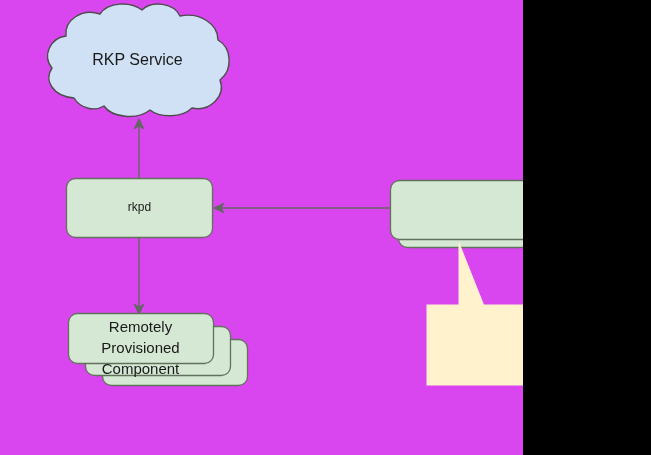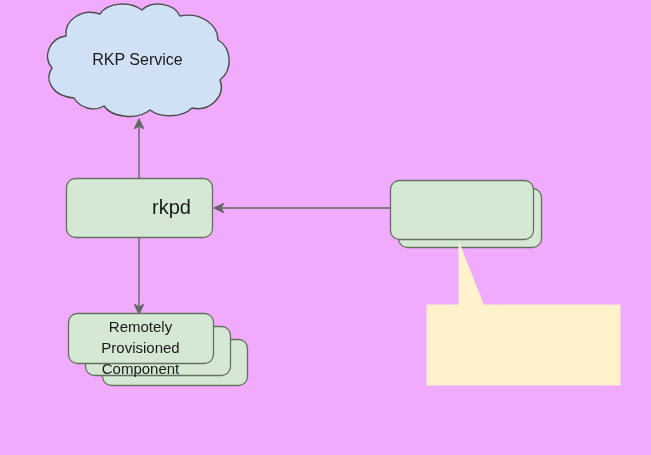--- a/index.html
+++ b/index.html
@@ -2,23 +2,23 @@
 <html><head>
 <meta charset="utf-8">
 <style>
   html, body {
     margin: 0;
     padding: 0;
     background: #000000;
   }
   #canvas {
     position: relative;
-    width: 651px;
+    width: 523px;
     height: 455px;
-    background: #f0abfc;
+    background: #d946ef;
     overflow: hidden;
     font-family: "Liberation Sans", sans-serif;
   }
   .layer-svg {
     position: absolute;
     left: 0;
     top: 0;
     width: 651px;
     height: 455px;
   }
@@ -35,22 +35,21 @@
   #cloud-label {
     left: 47px;
     top: 50px;
     width: 181px;
     font-size: 16px;
   }
   #rkpd-label {
     left: 66px;
     top: 198px;
     width: 147px;
-    font-size: 20px;
-    margin-left: 32px;
+    font-size: 12px;
   }
   #clients-label {
     left: 390px;
     top: 199px;
     width: 143px;
     font-size: 16px;
   }
   #rpc-label {
     left: 68px;
     top: 316px;

